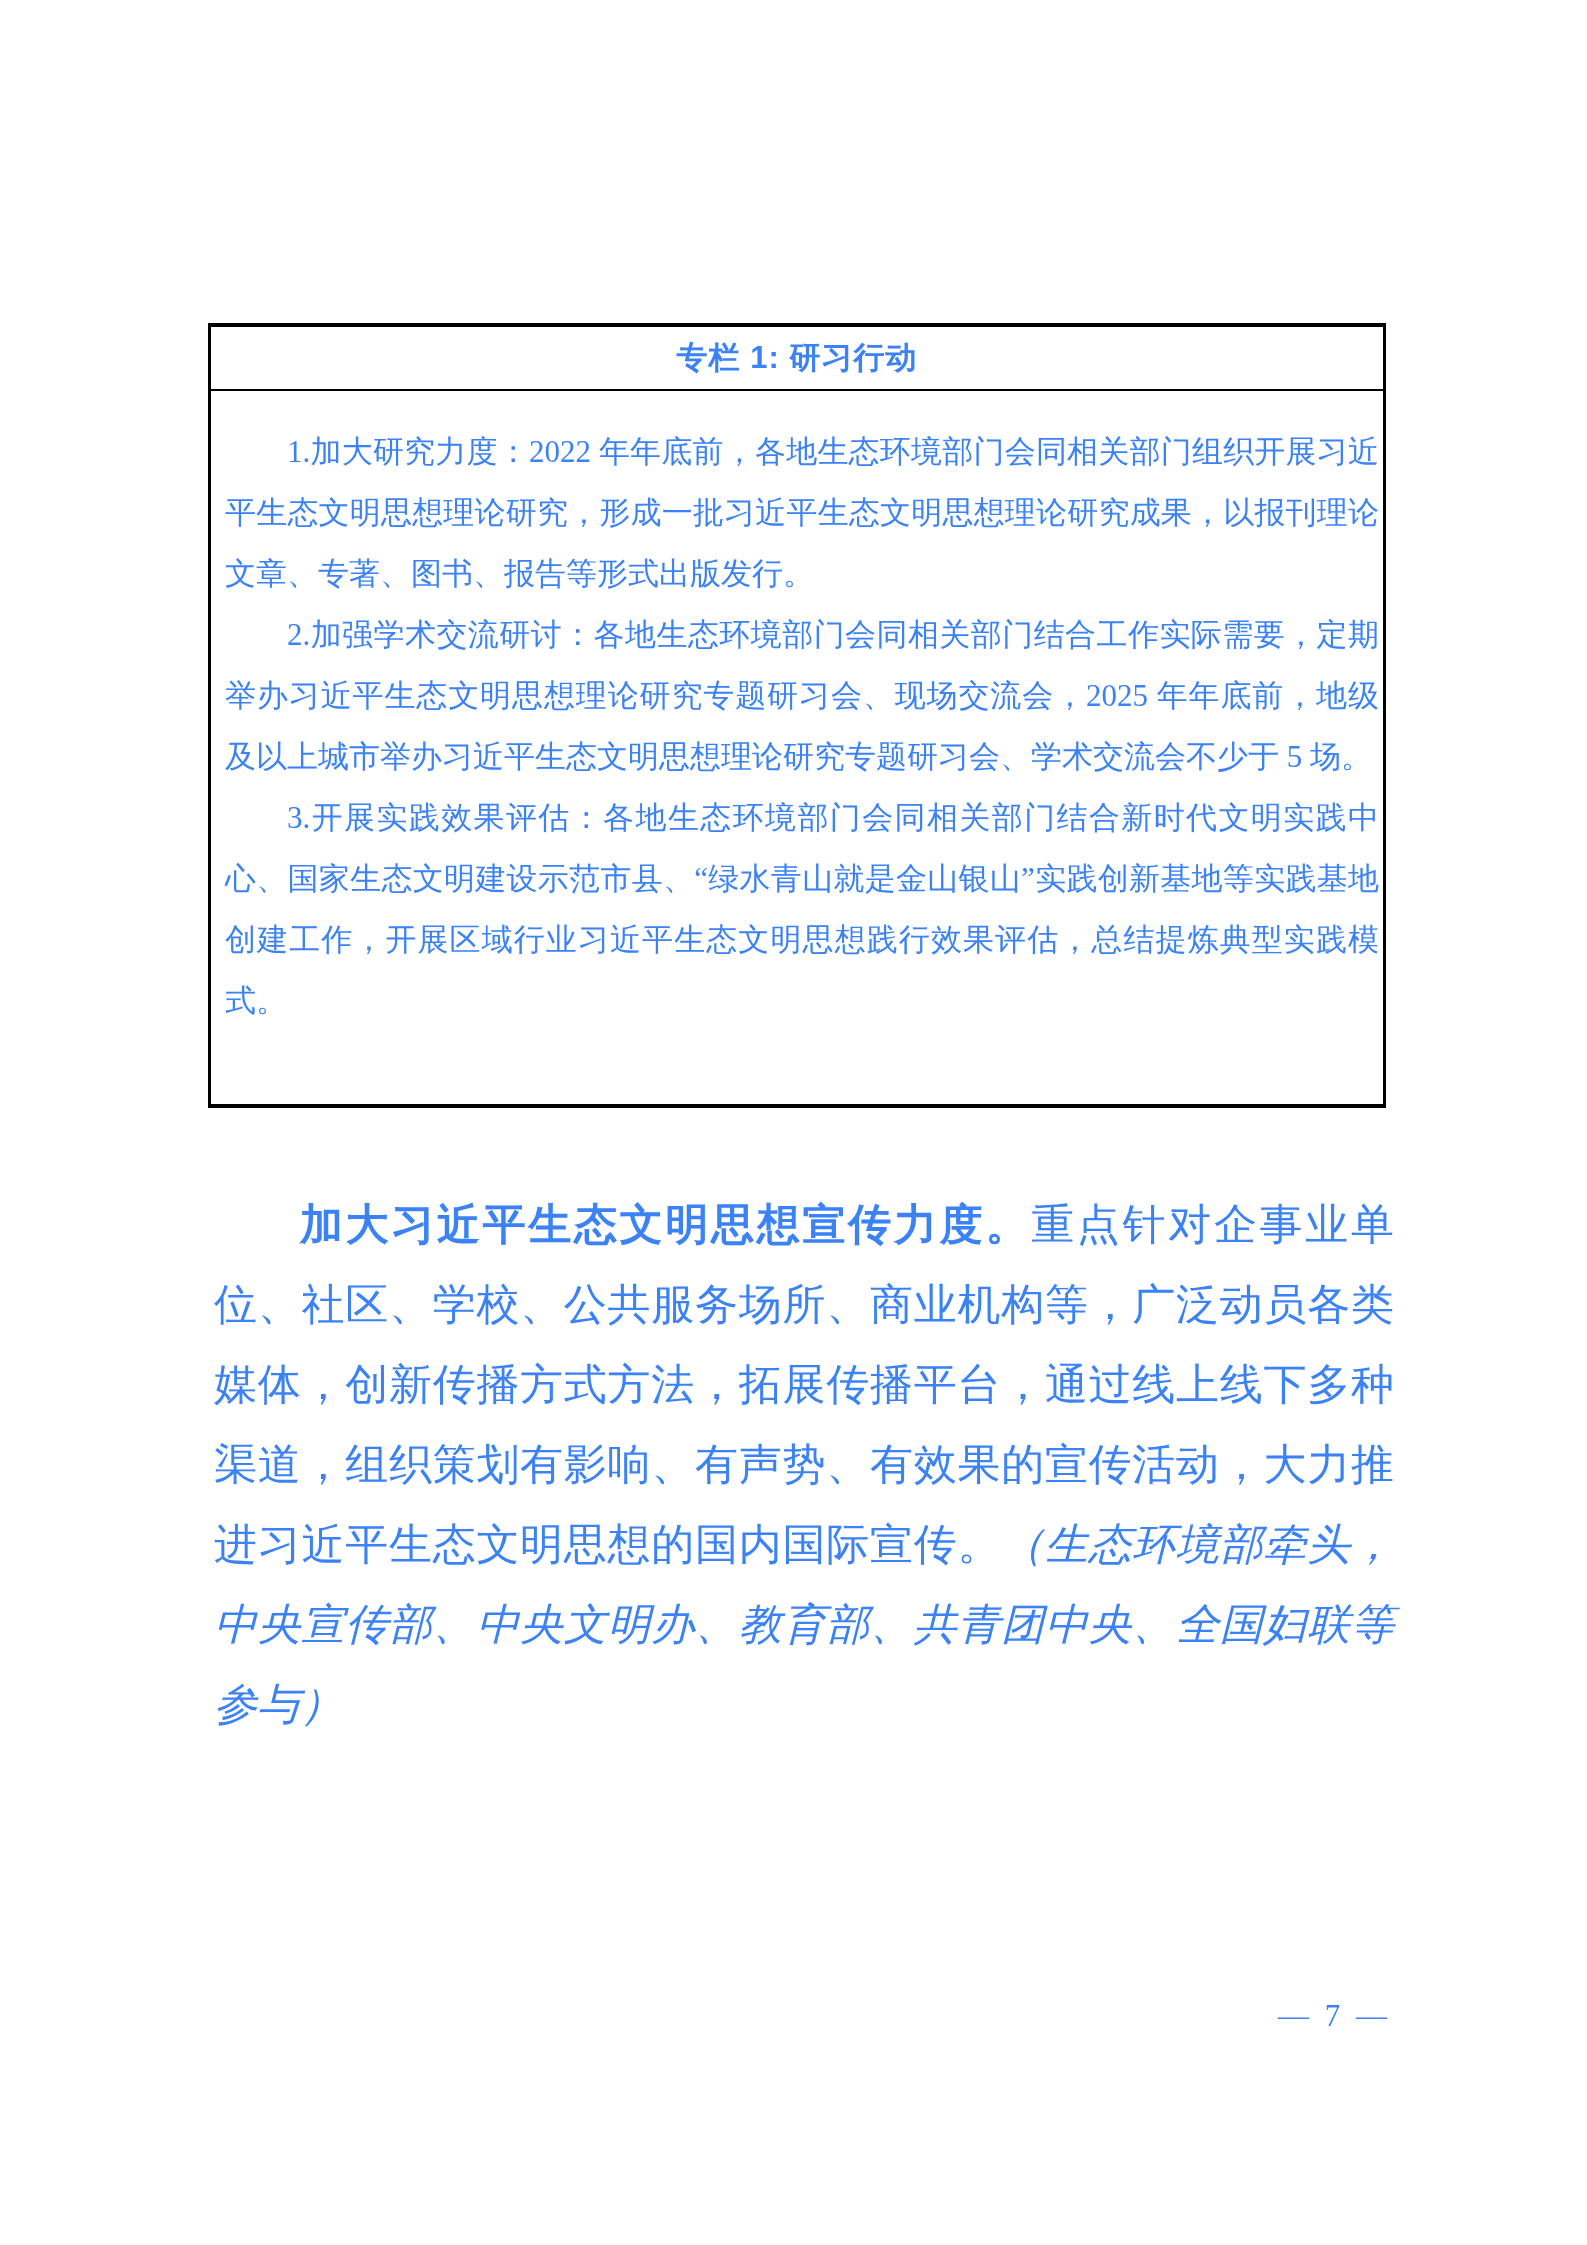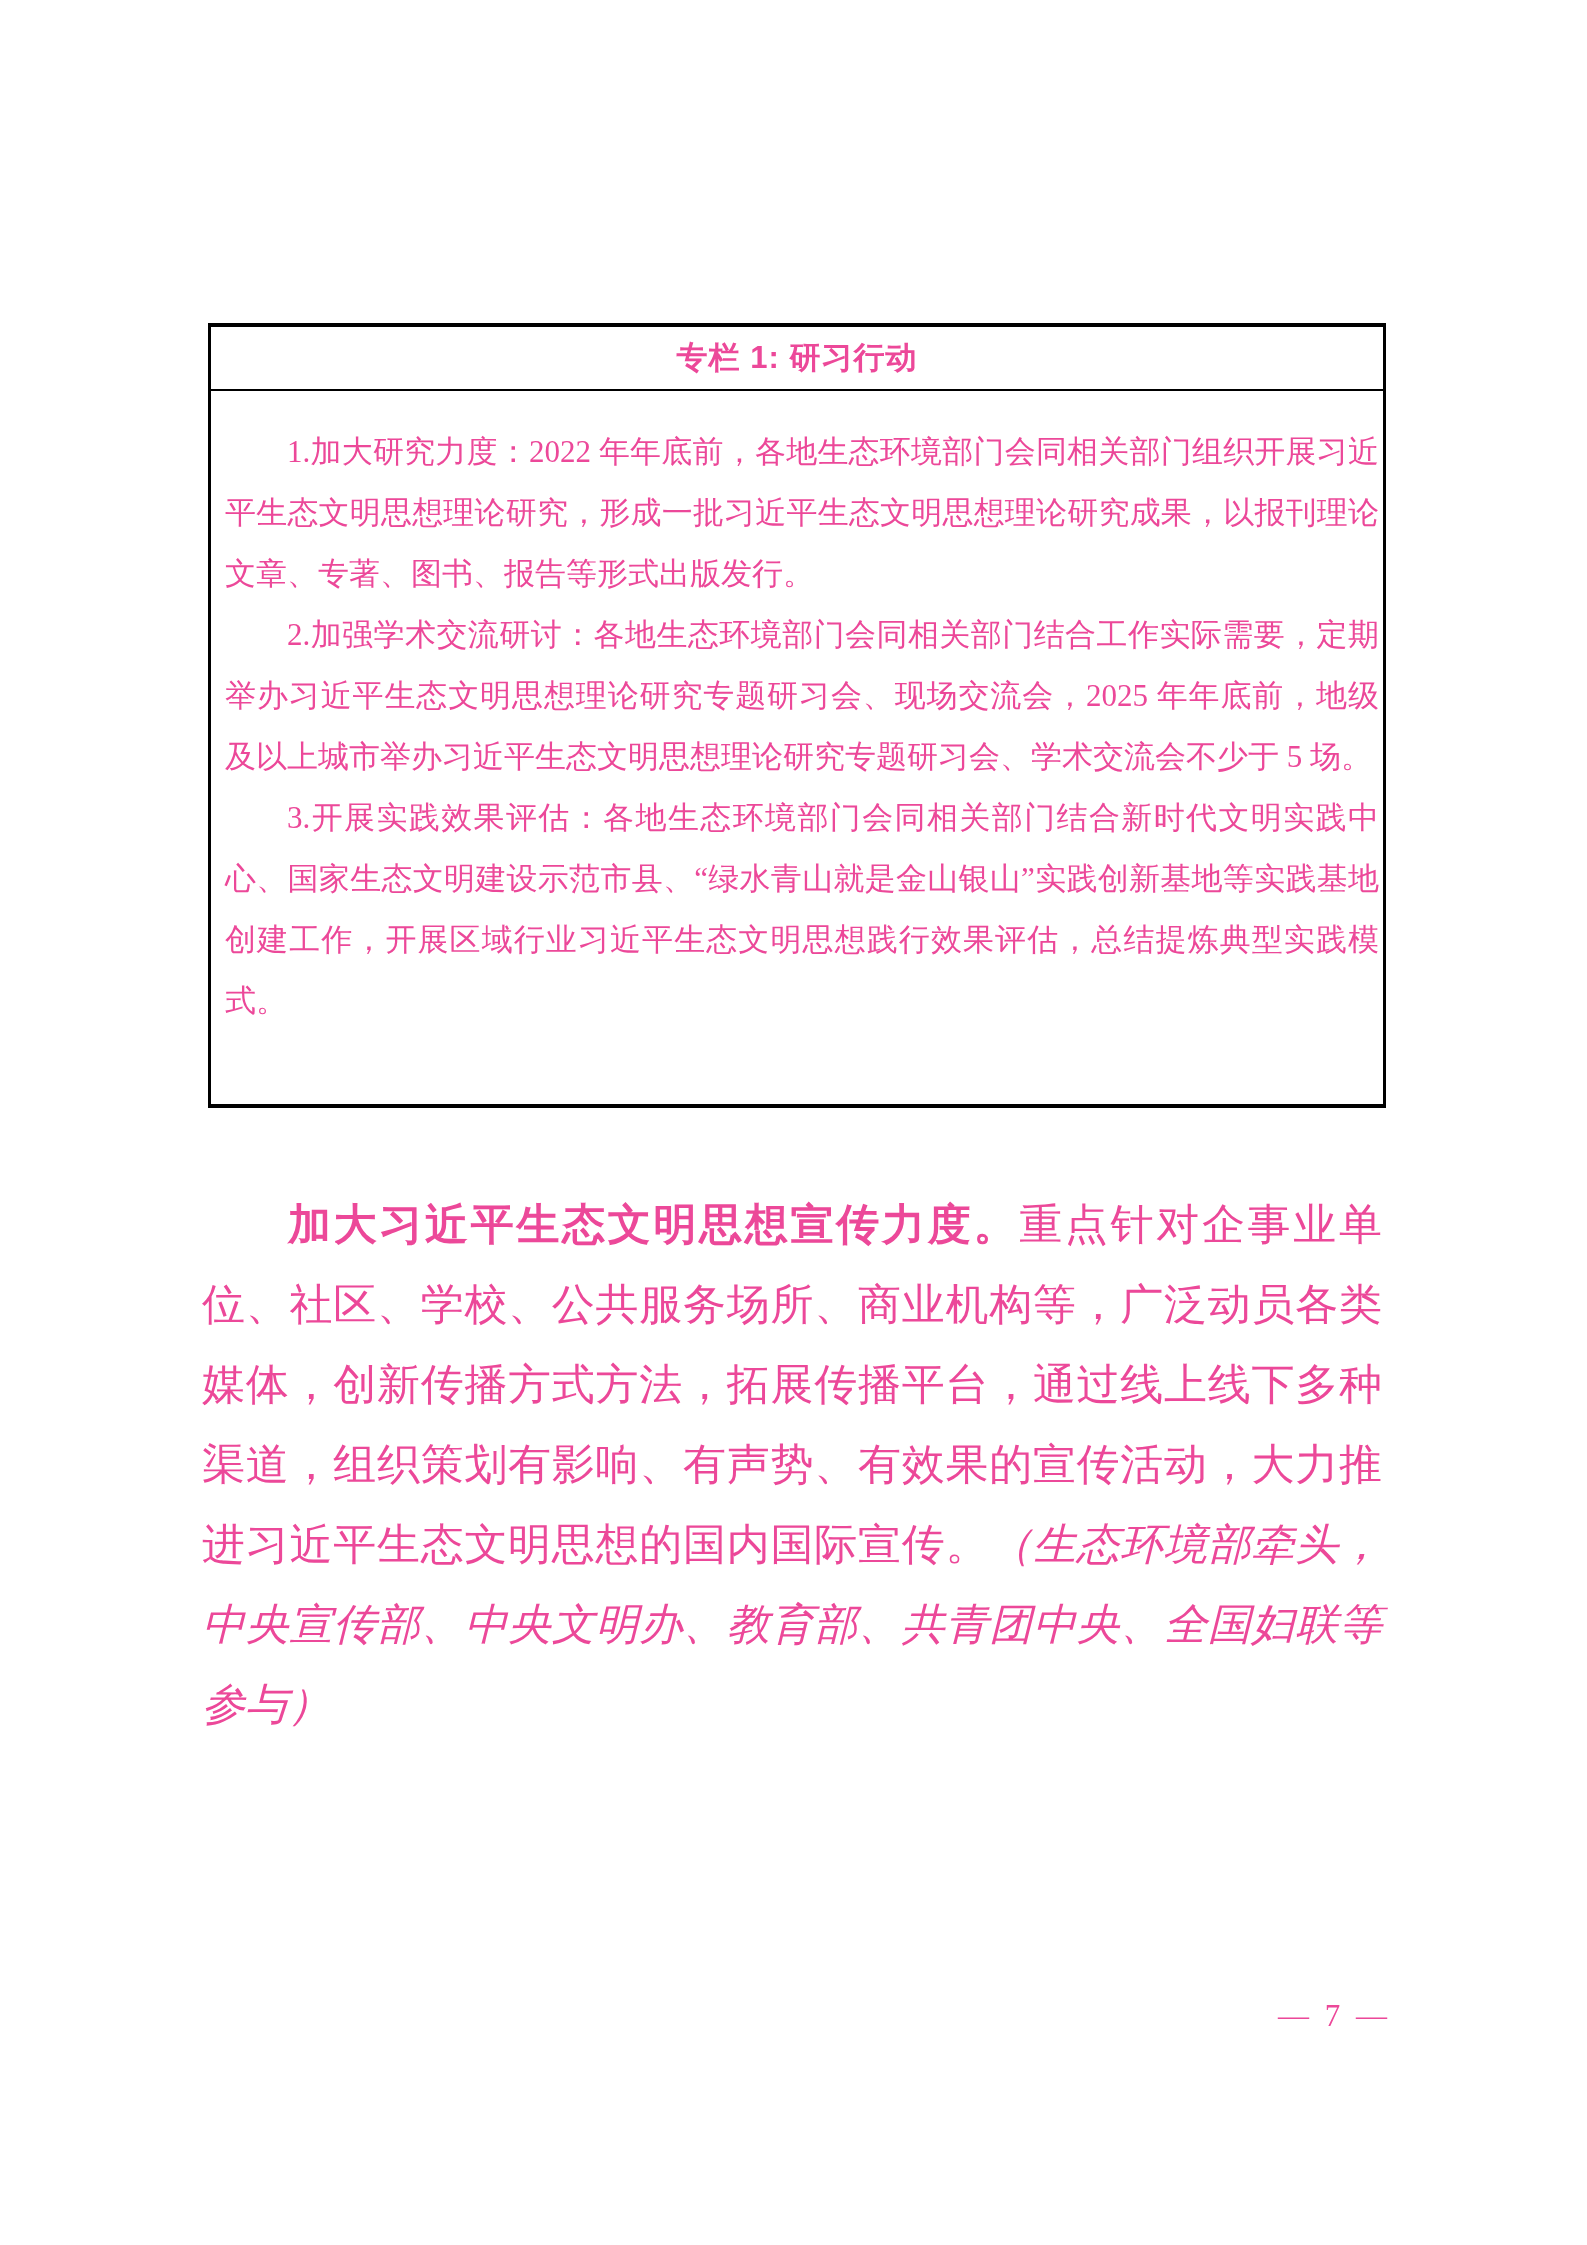--- a/index.html
+++ b/index.html
@@ -2,21 +2,21 @@
 <html><head>
 <meta charset="utf-8">
 <style>
   html, body { margin: 0; padding: 0; }
   .page {
     position: relative;
     width: 1587px;
     height: 2245px;
     background: #ffffff;
     font-family: "Liberation Serif", "DejaVu Serif", serif;
-    color: #ec4899;
+    color: #3b82f6;
     overflow: hidden;
   }
 
   
   .column-box {
     position: absolute;
     left: 208px;
     top: 323px;
     width: 1178px;
     height: 785px;
@@ -45,21 +45,21 @@
   }
   .column-box-body p {
     margin: 0;
     text-indent: 2em;
     word-break: break-all;
   }
 
   
   .body-text {
     position: absolute;
-    left: 202px;
+    left: 214px;
     top: 1184px;
     width: 1180px;
     font-size: 43px;
     line-height: 80px;
     text-align: justify;
   }
   .body-text p {
     margin: 0;
     text-indent: 2em;
     word-break: break-all;

